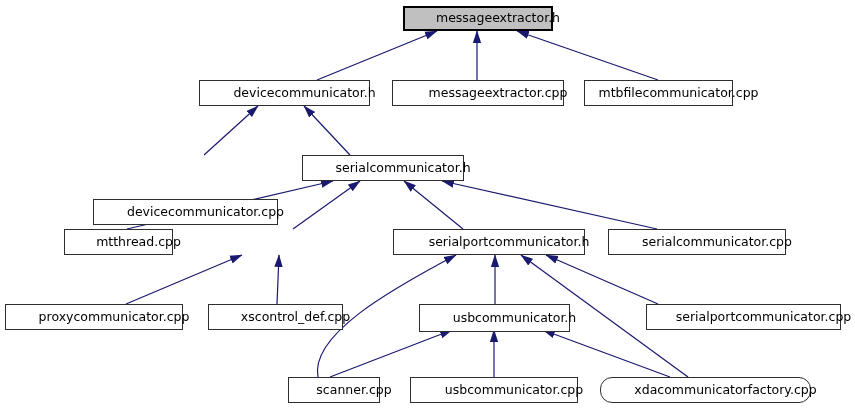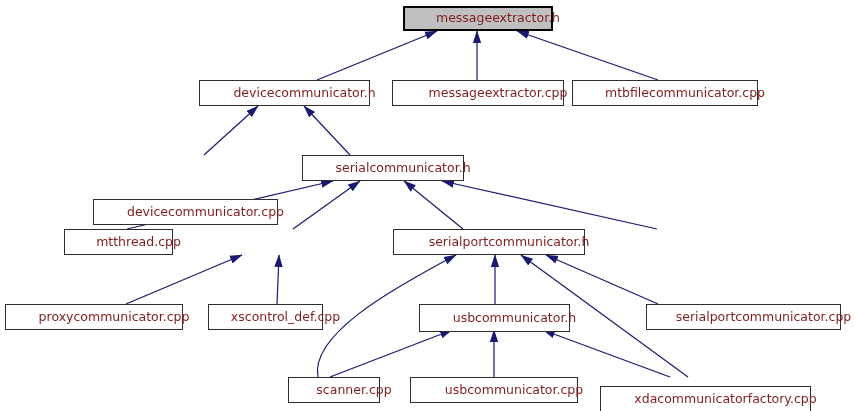--- a/index.html
+++ b/index.html
@@ -15,21 +15,21 @@
     position: absolute;
     left: 0; top: 0;
     width: 855px; height: 411px;
     display: block;
   }
   .node {
     position: absolute;
     box-sizing: border-box;
     background: #ffffff;
     border: 1px solid #2e2e2e;
-    color: #7f1d1d;
+    color: #000000;
     font-size: 12.5px;
     line-height: 1;
     display: flex;
     align-items: center;
     justify-content: center;
     white-space: nowrap;
     cursor: pointer;
     padding-left: 40px;
   }
   .node.highlight {
@@ -63,25 +63,26 @@
       <path d="M 688,377 L 521,255" fill="none" stroke="#191970" stroke-width="1.2" marker-end="url(#arrow)"></path>
       <path d="M 658,304 L 546,255" fill="none" stroke="#191970" stroke-width="1.2" marker-end="url(#arrow)"></path>
       <path d="M 330,377 L 452,330" fill="none" stroke="#191970" stroke-width="1.2" marker-end="url(#arrow)"></path>
       <path d="M 494,377 L 494,330" fill="none" stroke="#191970" stroke-width="1.2" marker-end="url(#arrow)"></path>
       <path d="M 670,377 L 543,330" fill="none" stroke="#191970" stroke-width="1.2" marker-end="url(#arrow)"></path>
     </svg>
 
 <div class="node highlight" style="left: 403px; top: 6px; width: 150px; height: 25px;">messageextractor.h</div>
     <div class="node" style="left: 199px; top: 80px; width: 171px; height: 26px;">devicecommunicator.h</div>
     <div class="node" style="left: 392px; top: 80px; width: 172px; height: 26px;">messageextractor.cpp</div>
-    <div class="node" style="left: 572px; top: 80px; width: 186px; height: 26px;">mtbfilecommunicator.cpp</div>
+    <div class="node" style="left: 584px; top: 80px; width: 149px; height: 26px;">mtbfilecommunicator.cpp</div>
     <div class="node" style="left: 93px; top: 155px; width: 185px; height: 26px; margin-top: 44px;">devicecommunicator.cpp</div>
     <div class="node" style="left: 302px; top: 155px; width: 162px; height: 26px;">serialcommunicator.h</div>
     <div class="node" style="left: 64px; top: 229px; width: 109px; height: 26px;">mtthread.cpp</div>
     <div class="node" style="left: 393px; top: 229px; width: 192px; height: 26px;">serialportcommunicator.h</div>
+    <div class="node" style="left: 608px; top: 229px; width: 178px; height: 26px;">serialcommunicator.cpp</div>
     <div class="node" style="left: 5px; top: 304px; width: 178px; height: 26px;">proxycommunicator.cpp</div>
-    <div class="node" style="left: 208px; top: 304px; width: 115px; height: 26px;">xscontrol_def.cpp</div>
+    <div class="node" style="left: 208px; top: 304px; width: 135px; height: 26px;">xscontrol_def.cpp</div>
     <div class="node" style="left: 419px; top: 304px; width: 151px; height: 28px;">usbcommunicator.h</div>
     <div class="node" style="left: 646px; top: 304px; width: 195px; height: 26px;">serialportcommunicator.cpp</div>
     <div class="node" style="left: 288px; top: 377px; width: 92px; height: 26px;">scanner.cpp</div>
     <div class="node" style="left: 410px; top: 377px; width: 168px; height: 26px;">usbcommunicator.cpp</div>
-    <div class="node" style="left: 600px; top: 386px; width: 211px; height: 26px;">xdacommunicatorfactory.cpp</div>
+    <div class="node" style="left: 600px; top: 377px; width: 211px; height: 26px; border-radius: 12px;">xdacommunicatorfactory.cpp</div>
   </div>
 
 </body></html>

